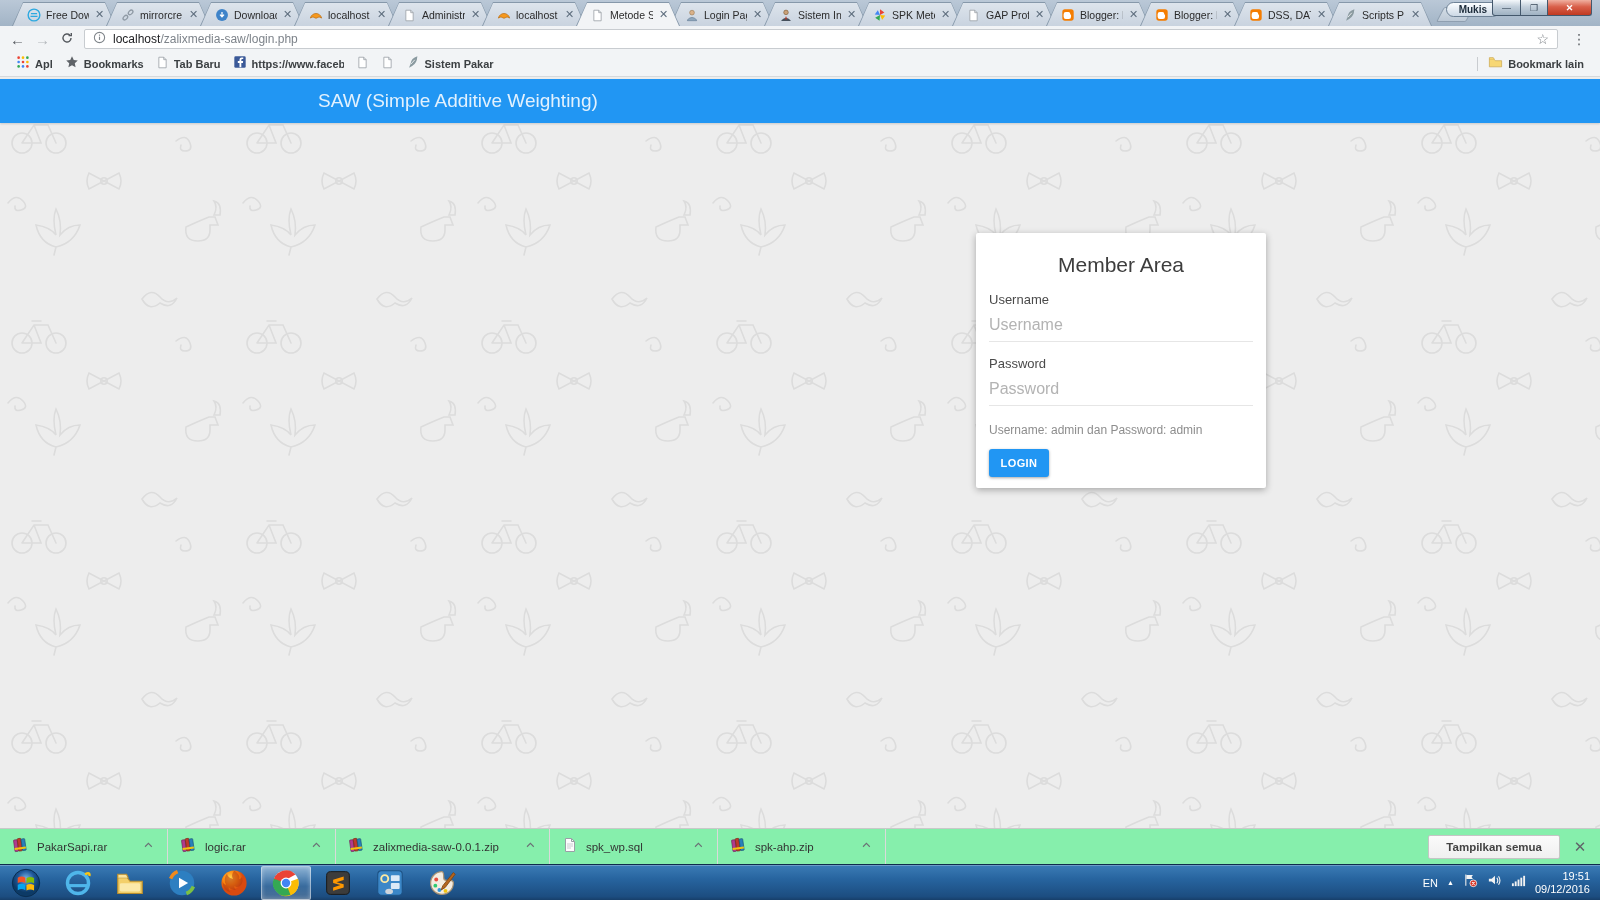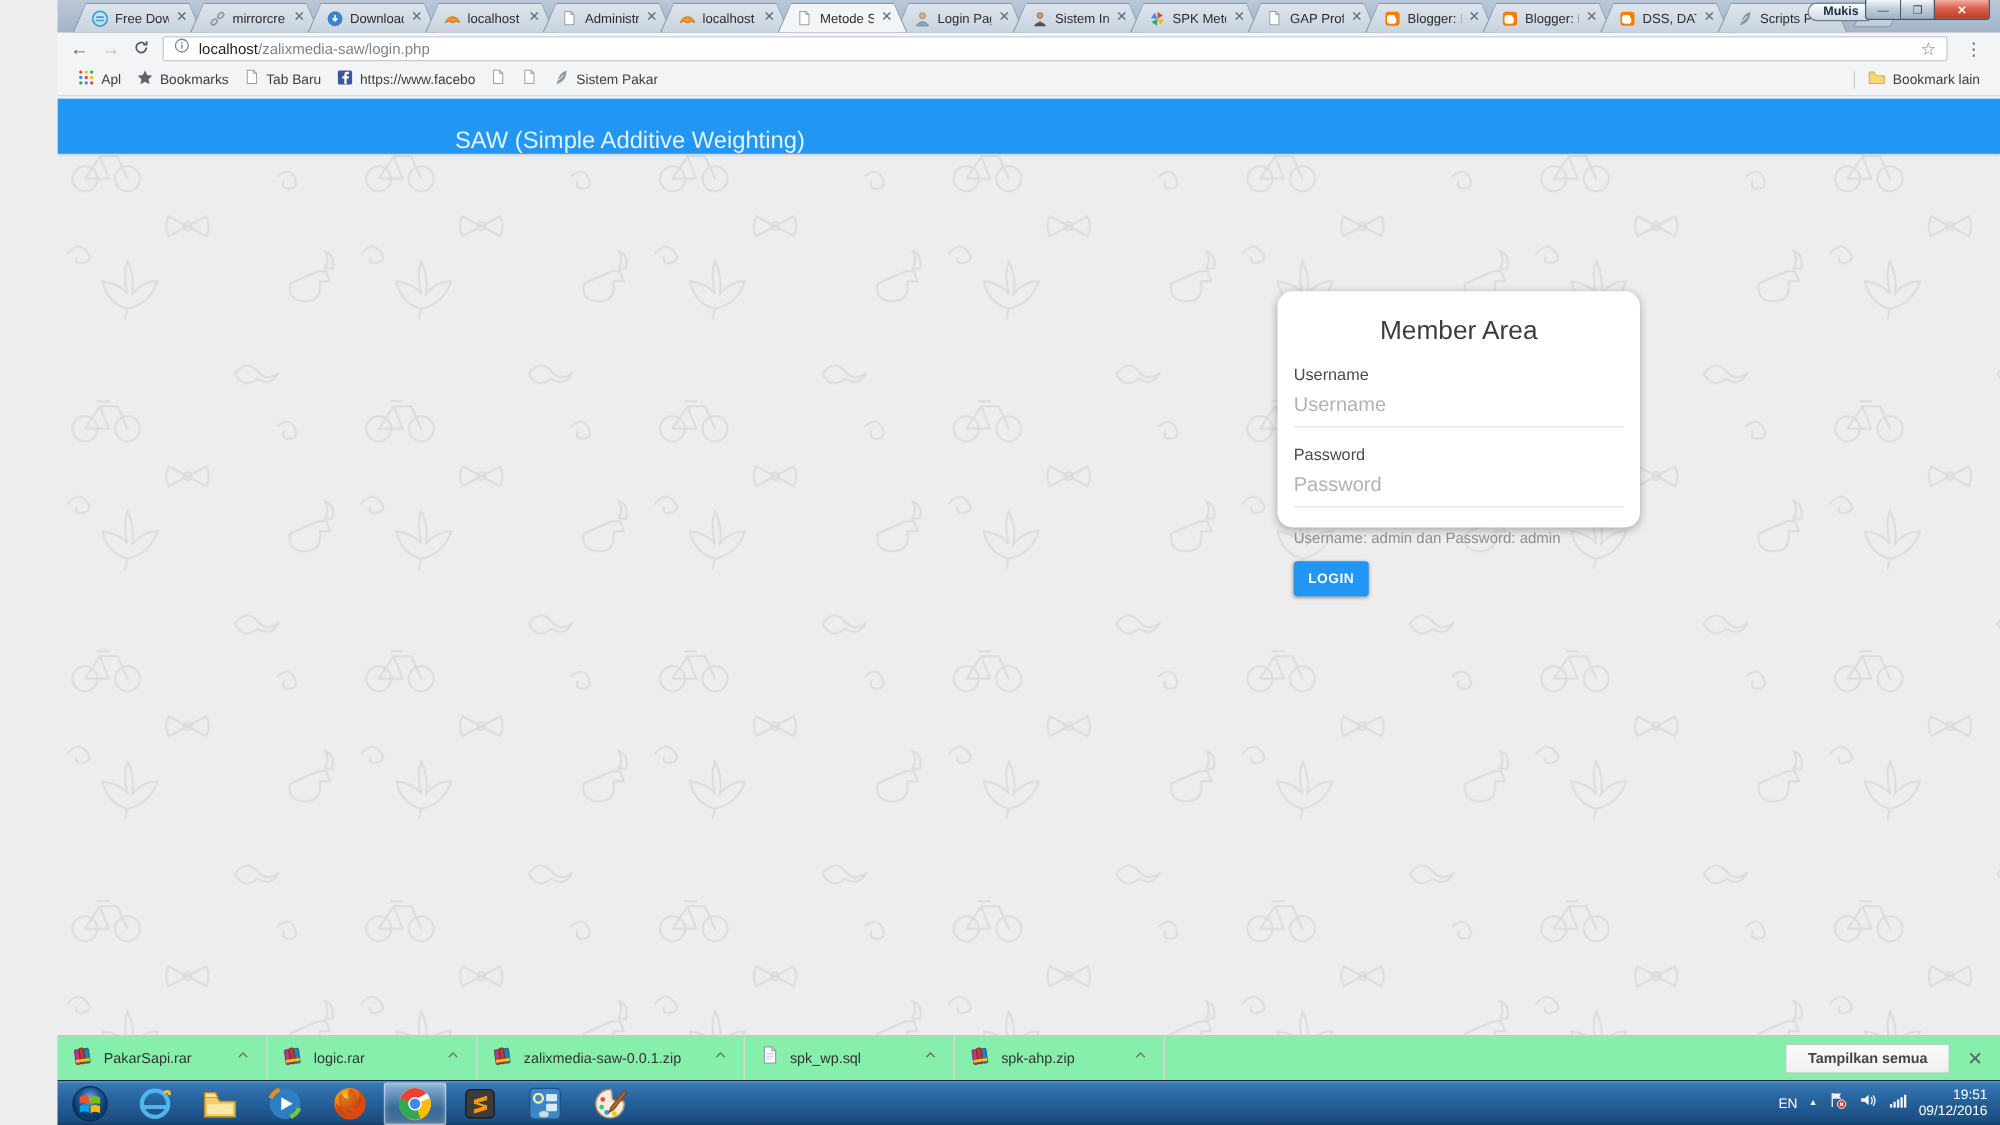--- a/index.html
+++ b/index.html
@@ -1,18 +1,18 @@
 <!DOCTYPE html>
 <html><head>
 <meta charset="utf-8">
 <style>
   * { box-sizing: border-box; margin: 0; padding: 0; }
   html,body { width:1600px; height:900px; }
   body { font-family:"Liberation Sans", sans-serif; overflow:hidden; background:#ededed; }
-  #screen { position:relative; width:1600px; height:900px; display:flex; flex-direction:column;padding-left:46px; }
+  #screen { position:relative; width:1600px; height:900px; display:flex; flex-direction:column; }
 
   
   .tabstrip { position:relative; height:26px; flex:none;
     background:linear-gradient(#bac8d7,#a2b4c6); padding-left:12px;
     display:flex; align-items:flex-end; z-index:30; }
   .tab { position:relative; height:24px; width:104px; margin-right:-10px;
     clip-path:polygon(0 100%, 11px 0, calc(100% - 11px) 0, 100% 100%);
     background:#8698aa; flex:none; }
   .tab .tab-inner { position:absolute; left:1px; right:1px; top:1px; bottom:0;
     clip-path:polygon(0 100%, 10px 0, calc(100% - 10px) 0, 100% 100%);
@@ -46,35 +46,35 @@
   .omnibox { flex:1; height:20px; background:#fff; border:1px solid #c8ccd0; border-radius:2px;
     display:flex; align-items:center; gap:7px; padding:0 8px; }
   .omnibox .url { font-size:12px; }
   .omnibox .url .host { color:#202124; }
   .omnibox .url .path { color:#7d838a; }
   .omni-star { margin-left:auto; font-size:14px; color:#767b81; }
   .menu-dots { font-size:14px; color:#5f6368; letter-spacing:0; flex:none; padding:0 4px; }
 
   
   .bookmarks { height:25px; flex:none; background:#f2f4f6; border-bottom:1px solid #d6d9dc;
-    display:flex; align-items:center; padding:0 10px; gap:4px; }
+    display:flex; align-items:center; padding:0 10px; gap:4px;font-weight:bold; }
   .bm-item { display:flex; align-items:center; gap:5px; padding:0 6px; height:20px; }
   .bm-item .bm-label { font-size:11px; color:#3c4043; white-space:nowrap; max-width:92px; overflow:hidden; }
   .bm-sep { width:1px; height:14px; background:#c9ccd0; margin:0 4px; }
   .bm-right { margin-left:auto; display:flex; align-items:center; }
 
   
   .content { position:relative; flex:1; background:#ededed; overflow:hidden; }
   .pattern-bg { position:absolute; inset:0; }
   .app-header { position:absolute; left:0; top:2px; width:100%; height:44px; background:#2196f3;
     box-shadow:0 1px 2px rgba(0,0,0,.15); }
   .app-header .app-title { position:absolute; left:318px; top:0; line-height:44px;
-    font-size:19px; color:rgba(255,255,255,.87);margin-top:12px; }
-  .login-card { position:absolute; left:976px; top:156px; width:290px; height:189px;
-    background:#fff; border-radius:12px; box-shadow:0 2px 7px rgba(0,0,0,.3); padding:0 13px; }
+    font-size:19px; color:rgba(255,255,255,.87); }
+  .login-card { position:absolute; left:976px; top:156px; width:290px; height:255px;
+    background:#fff; border-radius:2px; box-shadow:0 2px 7px rgba(0,0,0,.3); padding:0 13px; }
   .login-title { text-align:center; font-size:21px; font-weight:400; color:#3d3d3d; margin:20px 0 15px; }
   .fld-label { display:block; font-size:13px; color:#4a4a4a; margin-top:10px; }
   .fld-input { display:block; width:100%; border:none; outline:none; border-bottom:1px solid #e6e6e6;
     font-size:16px; color:#333; padding:9px 0 7px; background:transparent;
     font-family:"Liberation Sans",sans-serif; }
   .fld-input::placeholder { color:#b3b3b3; opacity:1; }
   .login-hint { font-size:12px; color:#8d8d8d; margin-top:17px; }
   .login-btn { margin-top:12px; width:60px; height:28px; background:#2196f3; border:none;
     border-radius:3px; color:#fff; font-size:11px; font-weight:bold; letter-spacing:.4px;
     box-shadow:0 1px 3px rgba(0,0,0,.35); font-family:"Liberation Sans",sans-serif; }

